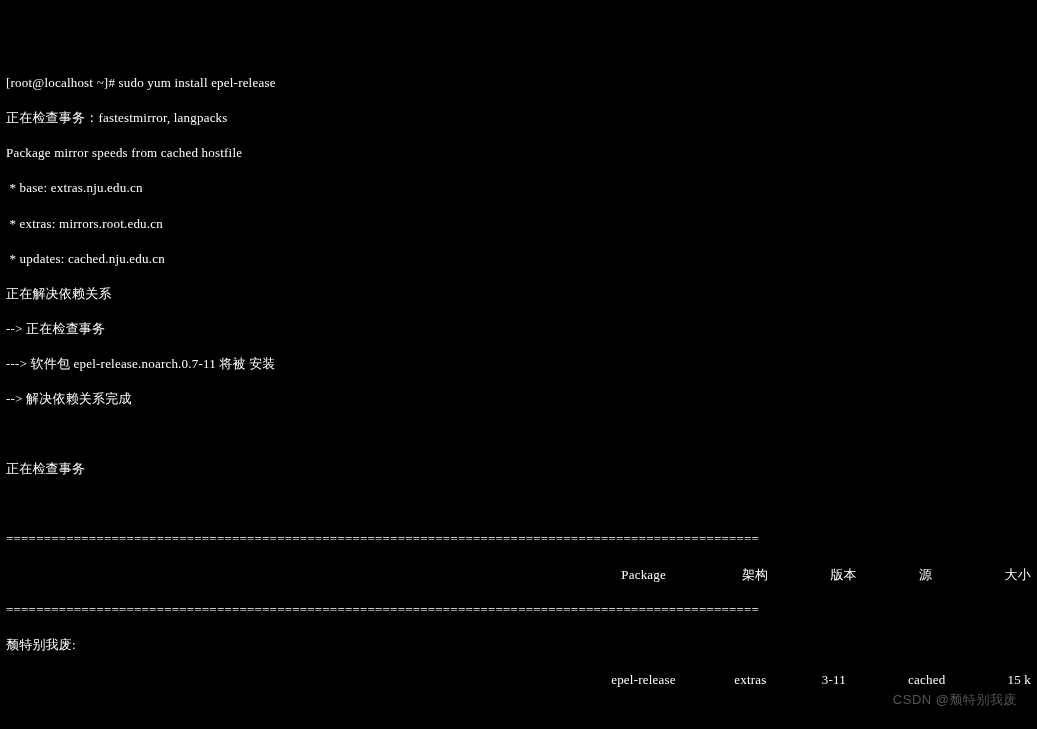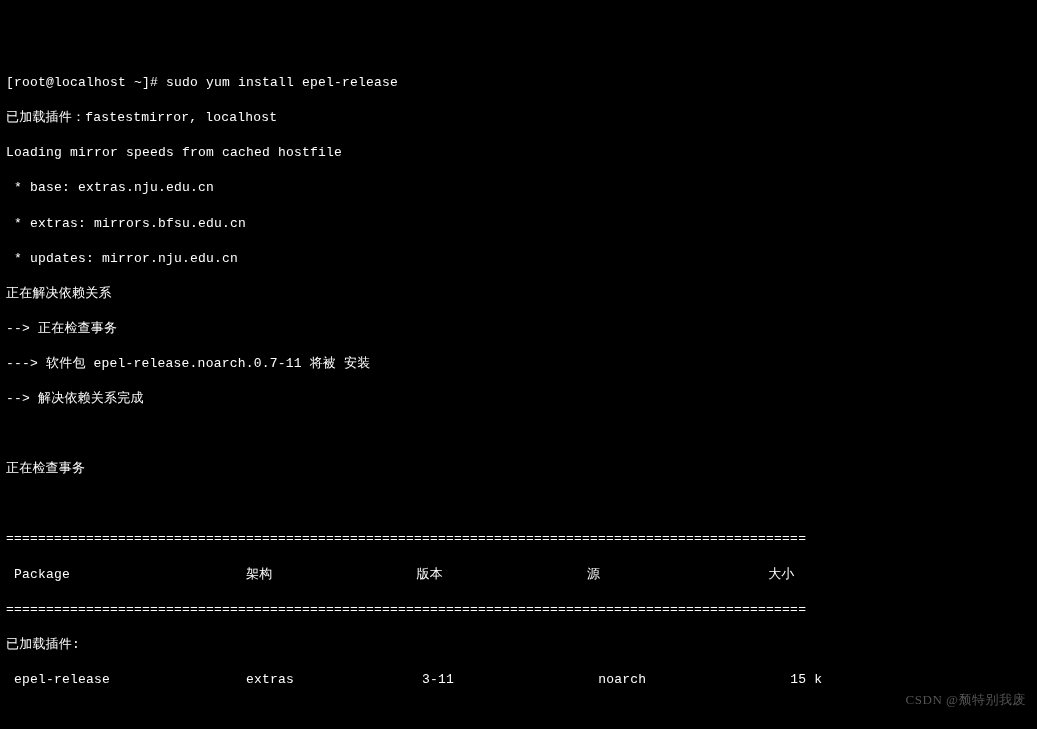--- a/index.html
+++ b/index.html
@@ -1,18 +1,19 @@
 <!DOCTYPE html>
 <html><head>
   <meta charset="utf-8">
   <style>
     * {
       margin: 0;
       padding: 0;
       box-sizing: border-box;
+      font-family: Liberation Serif, serif;
     }
     body {
       background-color: #000000;
       color: #ffffff;
       font-family: "Menlo", "Monaco", "Consolas", "Courier New", monospace;
       font-size: 13px;
       line-height: 1.35;
       padding: 4px 6px;
       width: 1037px;
       height: 729px;
@@ -20,53 +21,54 @@
       position: relative;
       white-space: pre;
       letter-spacing: 0.2px;
     }
     .line {
       white-space: pre;
     }
     .watermark {
       position: absolute;
       bottom: 20px;
-      right: 11px;
+      right: 20px;
       color: #555555;
       font-size: 13px;
-      font-family: Liberation Serif, serif;
+      font-family: Liberation Sans, sans-serif;
       letter-spacing: 0.5px;
     }
     .row {
       white-space: pre;
+      text-align: right;
     }
   </style>
 </head>
 <body>
 
 
 
 <div class="line"><span>[root@localhost ~]# </span><span>sudo yum install epel-release</span></div>
-<div class="line">已加载插件：fastestmirror, localhost</div>
-<div class="line">Loading mirror speeds from cached hostfile</div>
+<div class="line">正在检查事务：fastestmirror, langpacks</div>
+<div class="line">Package mirror speeds from cached hostfile</div>
 <div class="line"> * base: extras.nju.edu.cn</div>
-<div class="line"> * extras: mirrors.bfsu.edu.cn</div>
-<div class="line"> * updates: mirror.nju.edu.cn</div>
+<div class="line"> * extras: mirrors.root.edu.cn</div>
+<div class="line"> * updates: cached.nju.edu.cn</div>
 <div class="line">正在解决依赖关系</div>
 <div class="line">--&gt; 正在检查事务</div>
 <div class="line">---&gt; 软件包 epel-release.noarch.0.7-11 将被 安装</div>
 <div class="line">--&gt; 解决依赖关系完成</div>
 <div class="line">&nbsp;</div>
 <div class="line">正在检查事务</div>
 <div class="line">&nbsp;</div>
 <div class="line">====================================================================================================</div>
 <div class="row"><span> Package</span><span>                      </span><span>架构</span><span>                  </span><span>版本</span><span>                  </span><span>源</span><span>                     </span><span>大小</span></div>
 <div class="line">====================================================================================================</div>
-<div class="line">已加载插件:</div>
-<div class="row"><span> epel-release</span><span>                 </span><span>extras</span><span>                </span><span>3-11</span><span>                  </span><span>noarch</span><span>                  </span><span>15 k</span></div>
+<div class="line">颓特别我废:</div>
+<div class="row"><span> epel-release</span><span>                 </span><span>extras</span><span>                </span><span>3-11</span><span>                  </span><span>cached</span><span>                  </span><span>15 k</span></div>
 <div class="line">&nbsp;</div>
 
 
 
 
 
 
 
 
 

